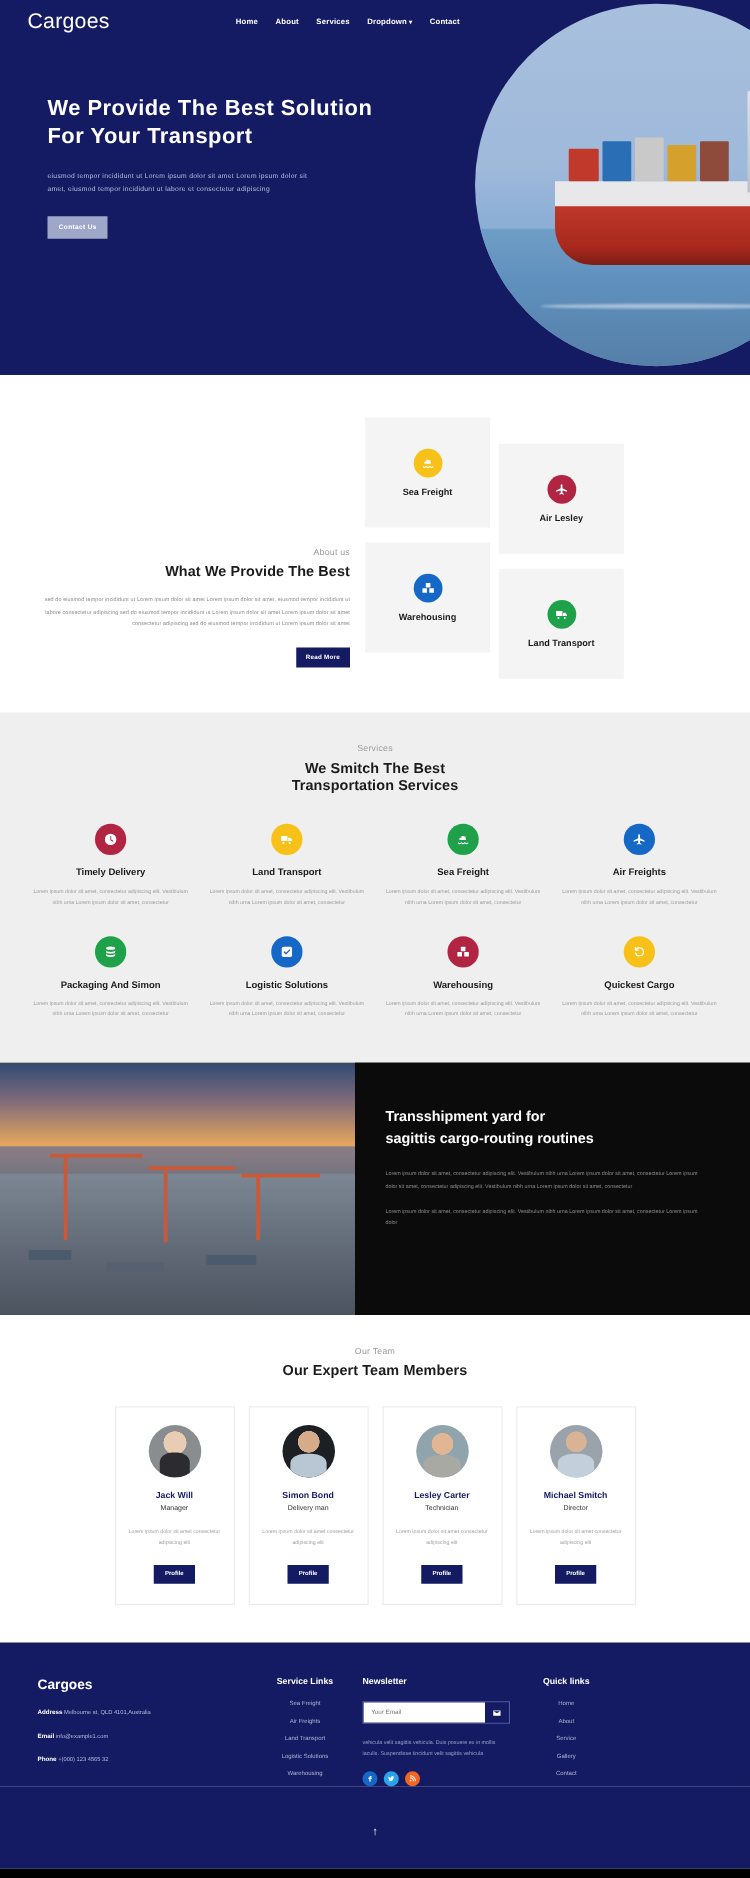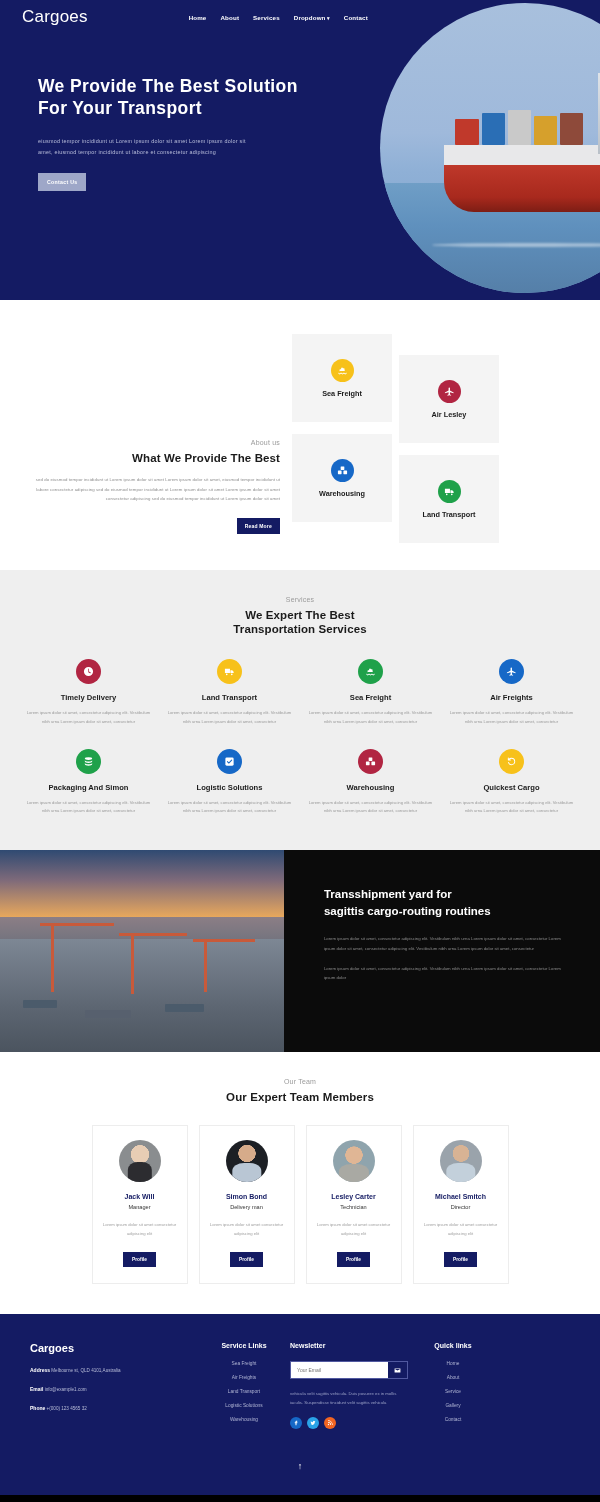--- a/index.html
+++ b/index.html
@@ -130,21 +130,21 @@
 
   
   .trans { display: flex; height: 202px; }
   .trans-img { width: 300px; position: relative; overflow: hidden;
     background: linear-gradient(#f0b85a 0%, #d99a52 14%, #8e7f86 32%, #5d6a78 56%, #6b7480 100%); }
   .trans-img .sky { position:absolute; left:0; right:0; top:0; height:33%;
     background: linear-gradient(#2f4a72 0%, #7e6a7a 45%, #e8a85c 100%); }
   .trans-img .ground { position:absolute; left:0; right:0; bottom:0; height:56%;
     background: linear-gradient(#7d8794 0%, #5d6672 60%, #4b545f 100%); }
   .crane { position: absolute; background: #c85a3a; }
-  .trans-txt { width: 330px; background: #0b0b0b; padding: 36px 32px 0 40px; }
+  .trans-txt { width: 330px; background: #0b0b0b; padding: 36px 32px 0 24px; }
   .trans-h { color: #fff; font-size: 11.5px; font-weight: bold; line-height: 1.48; }
   .trans-p { color: #8d8d8d; font-size: 4.3px; line-height: 2.25; margin-top: 14px; }
   .trans-p + .trans-p { margin-top: 10px; }
 
   
   .team { padding: 26px 0 30px 0; text-align: center; background: #fff; border-radius: 21px; }
   .team-grid { display: flex; gap: 11px; justify-content: center; padding: 22px 0 0 0; }
   .member {
     width: 96px; background: #fff; border: 1px solid #ededed;
     padding: 14px 9px 16px 9px; text-align: center;
@@ -271,21 +271,21 @@
               <path d="M2 6h11v9H2V6zm12 3h4l3 3.5V15h-7V9zM6 16.5a1.8 1.8 0 1 0 0 3.6 1.8 1.8 0 0 0 0-3.6zm11 0a1.8 1.8 0 1 0 0 3.6 1.8 1.8 0 0 0 0-3.6z"></path>
             </svg>
         </div>
         <div class="card-label">Land Transport</div>
       </div>
     </div>
   </section>
 
   <section class="services">
     <div class="eyebrow">Services</div>
-    <h2 class="h2">We Expert The Best</h2>
+    <h2 class="h2">We Smitch The Best</h2>
     <h2 class="h2" style="margin-top:2px">Transportation Services</h2>
 
     <div class="svc-grid">
       <div class="svc">
         <div class="circ" style="background: rgb(177, 37, 66);">
           <svg viewBox="0 0 24 24">
               <path d="M12 2a10 10 0 1 0 0 20 10 10 0 0 0 0-20zm0 3.5a1 1 0 0 1 1 1V12l3.2 1.9a1 1 0 1 1-1 1.7l-3.7-2.2V6.5a1 1 0 0 1 .5-1z"></path>
             </svg>
         </div>
         <div class="svc-title">Timely Delivery</div>

